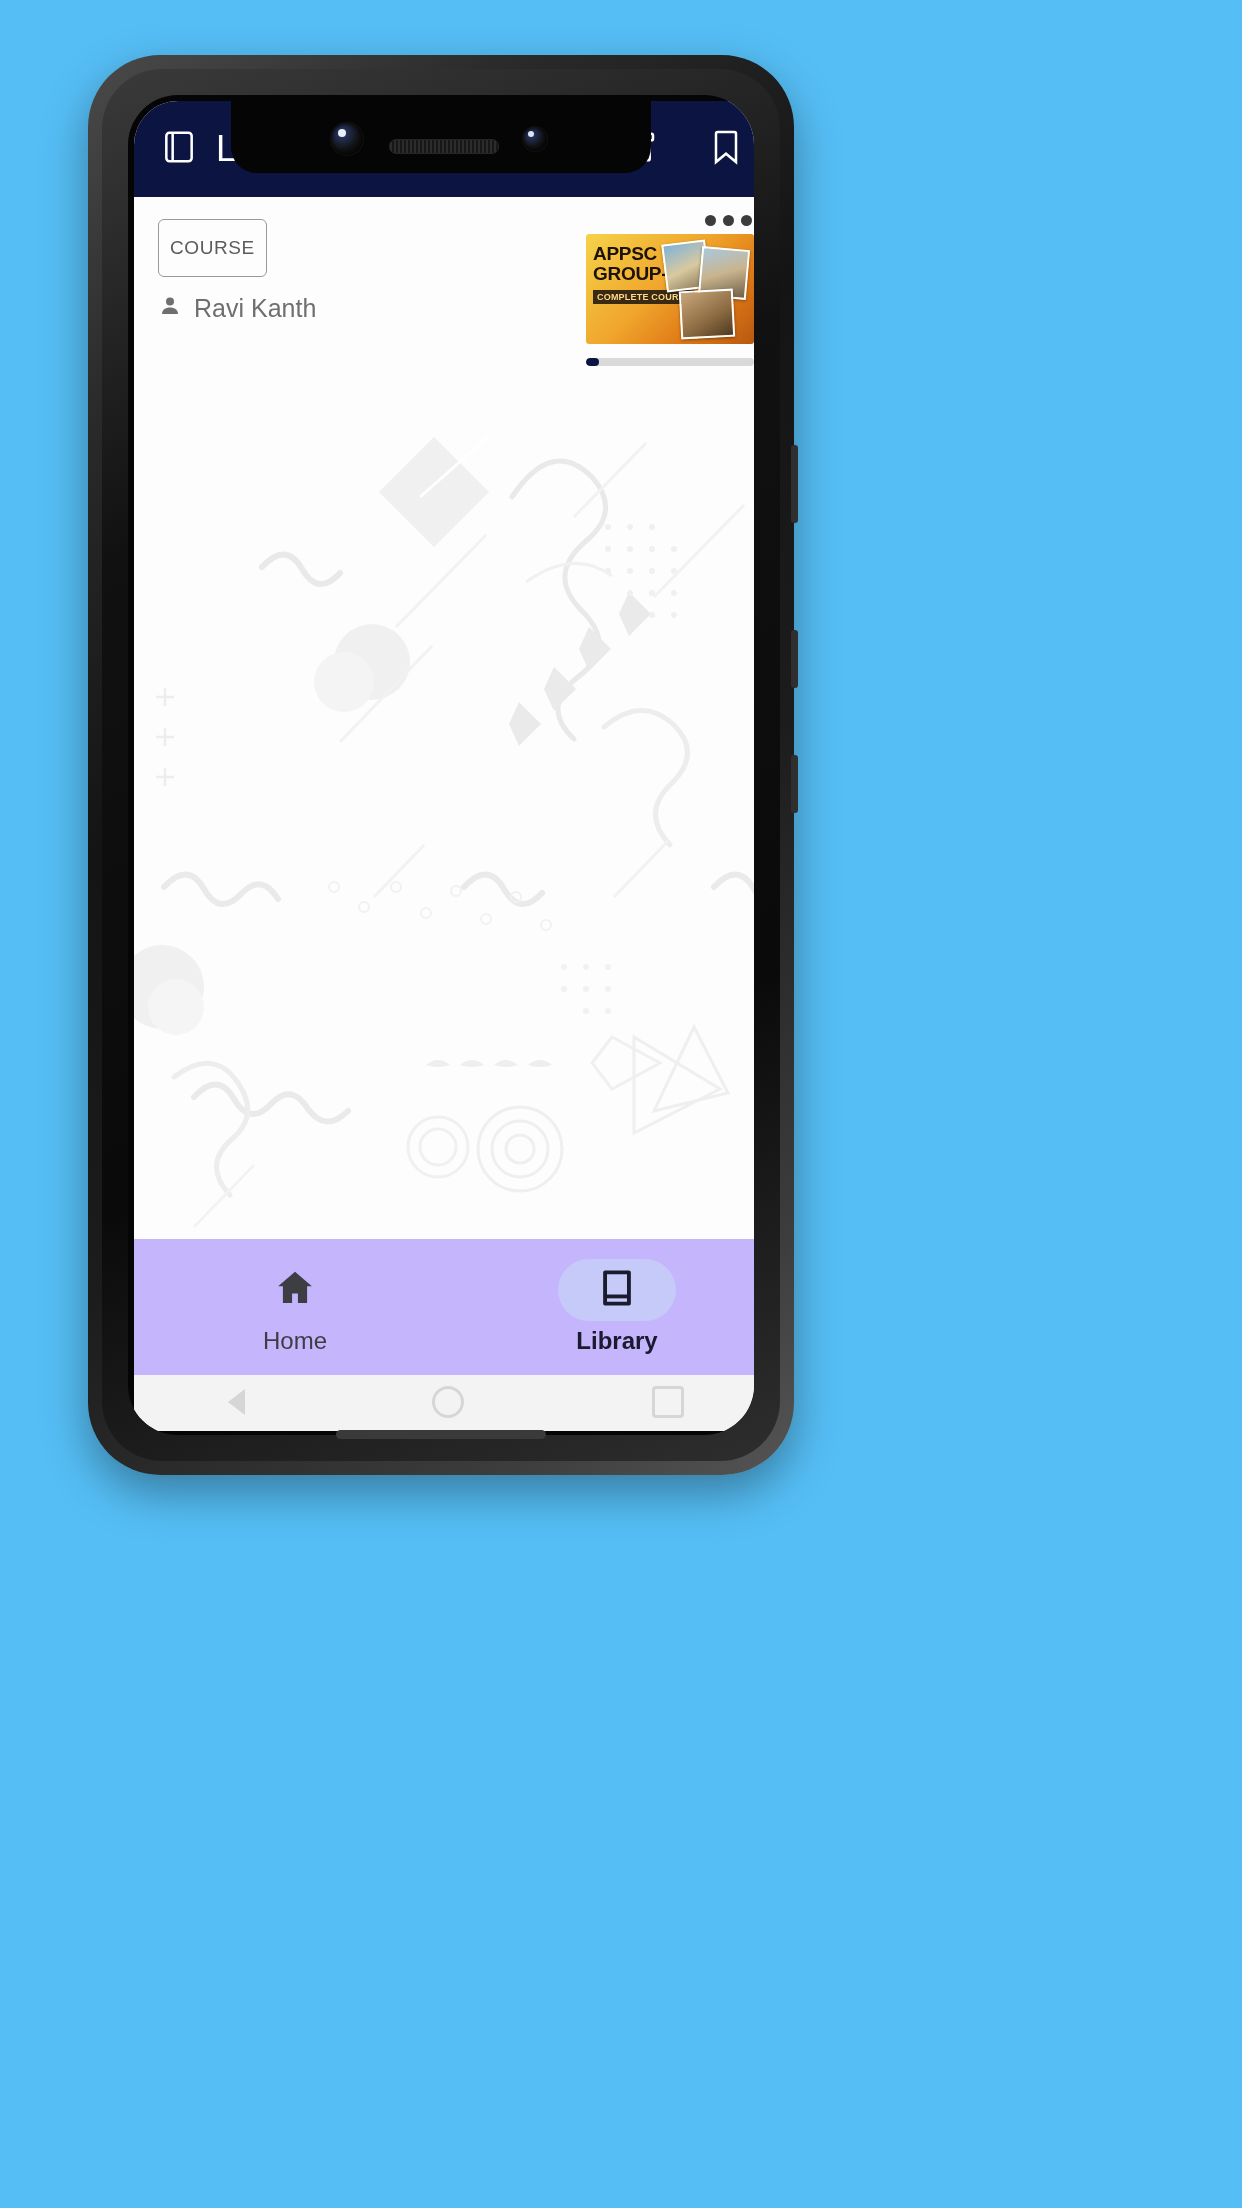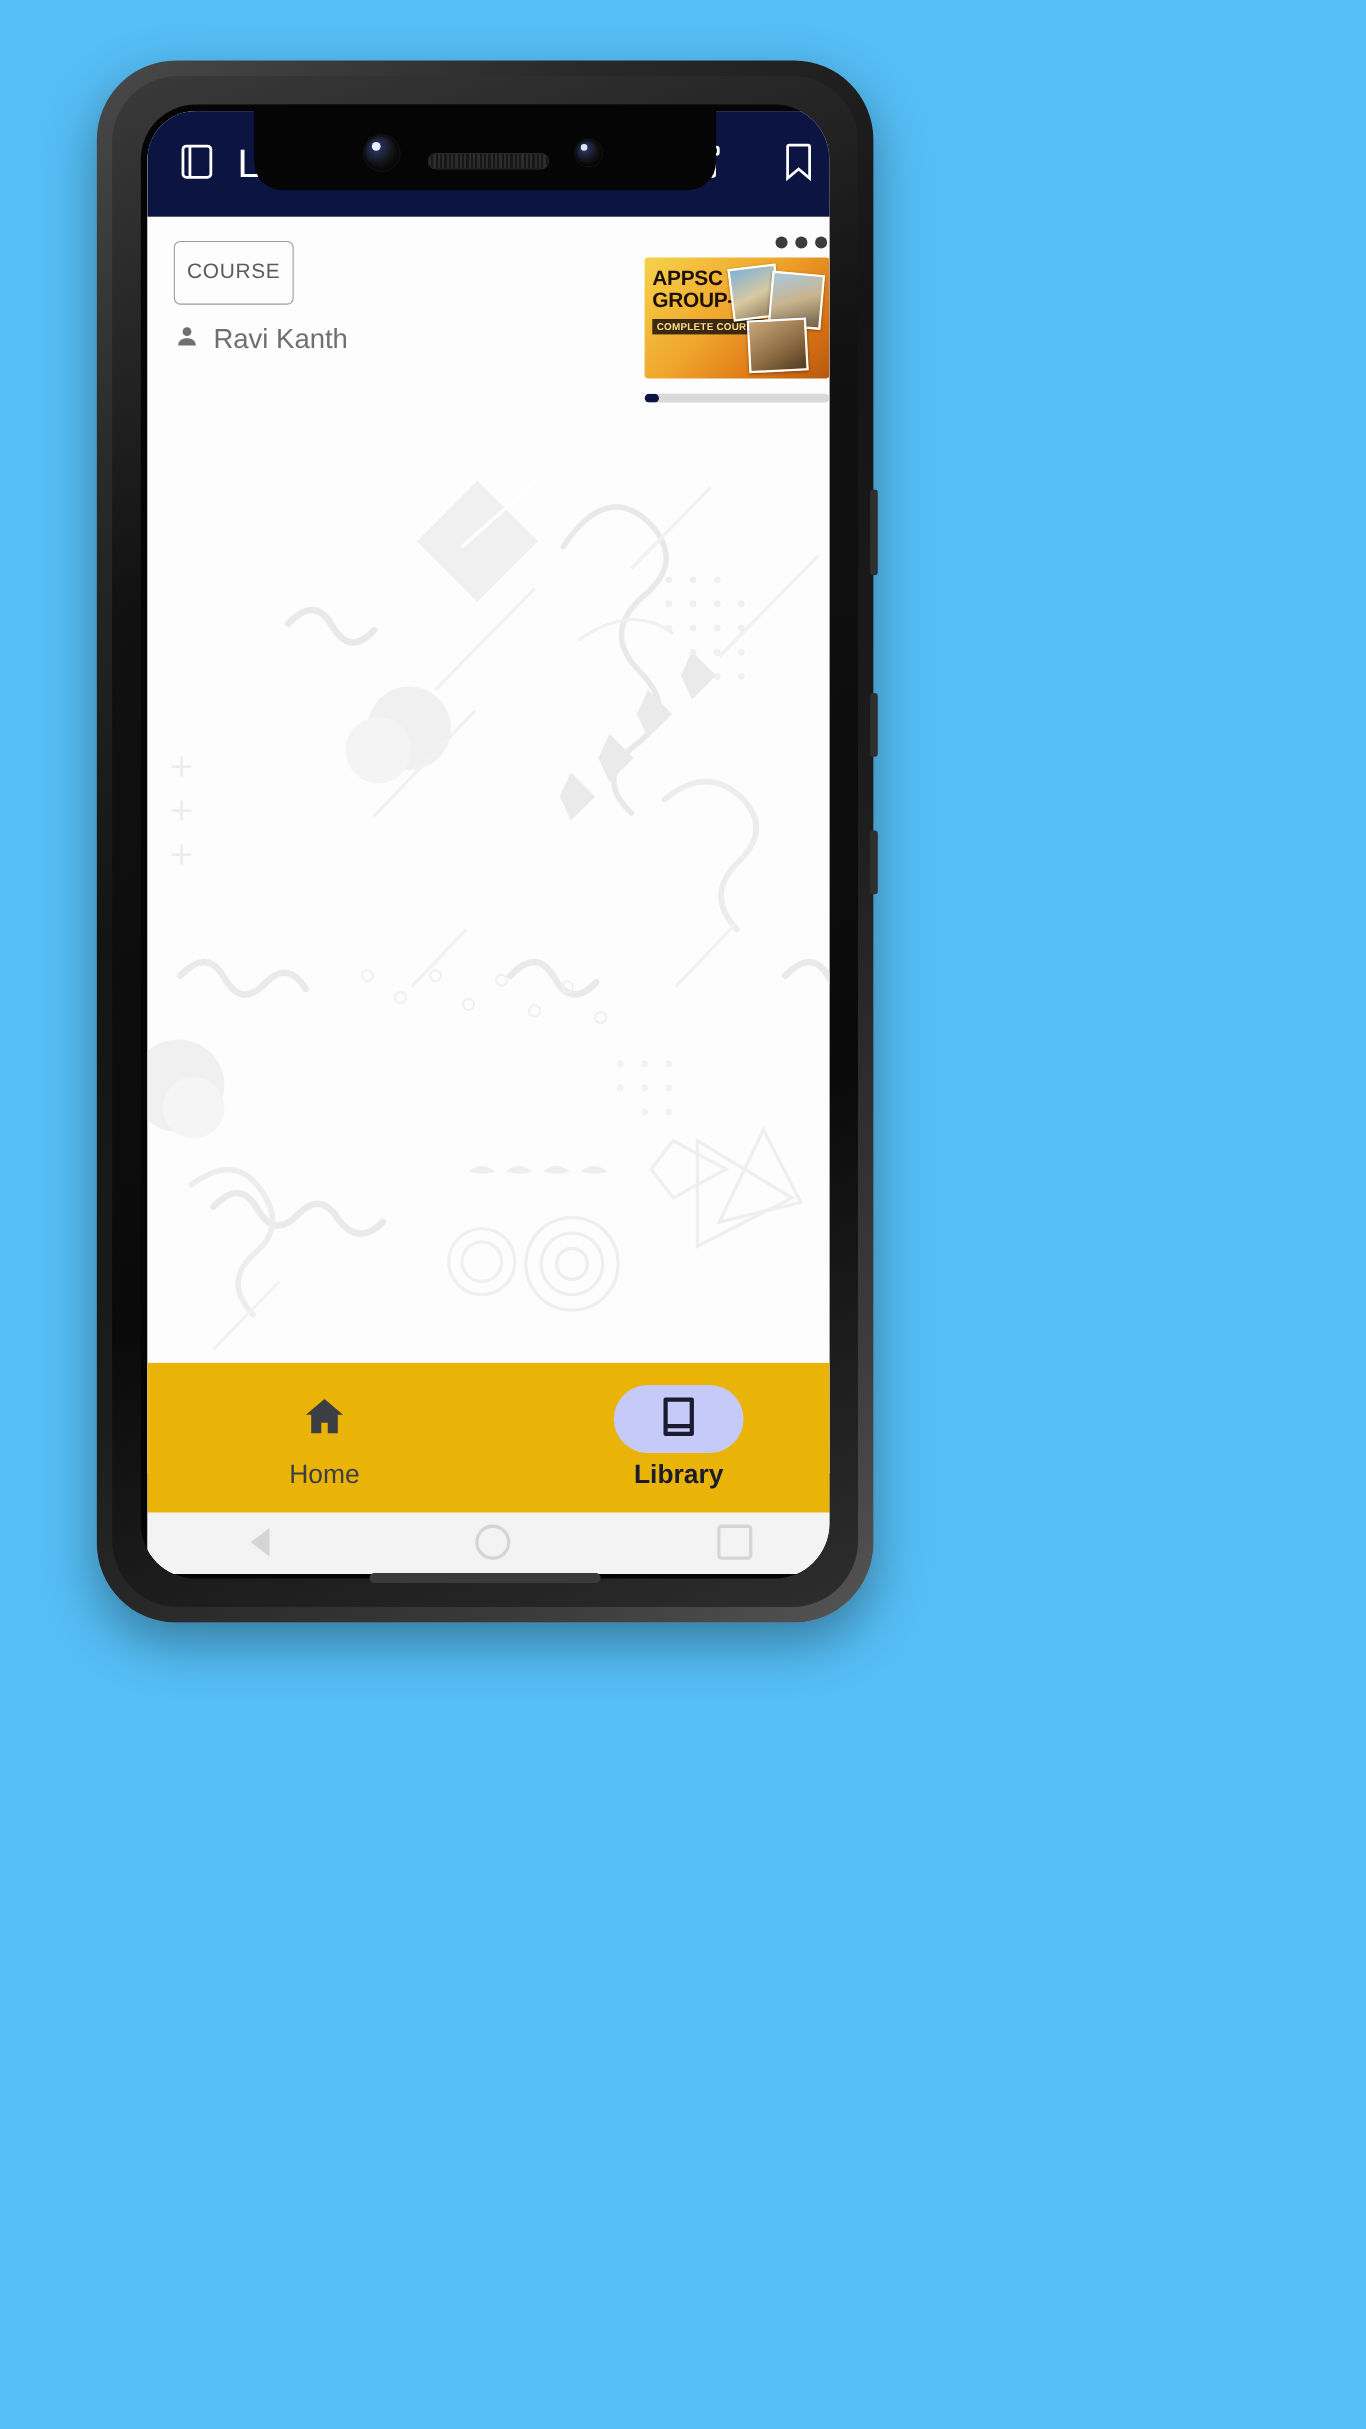--- a/index.html
+++ b/index.html
@@ -99,21 +99,21 @@
   .pic{position:absolute;border:2px solid #fff;box-shadow:0 1px 3px rgba(0,0,0,.4);}
   .p1{right:46px;top:8px;width:40px;height:44px;background:linear-gradient(160deg,#7fb4d8,#d9c9a0 55%,#8a7a5a);transform:rotate(-7deg);}
   .p2{right:6px;top:14px;width:44px;height:46px;background:linear-gradient(160deg,#a9c8e0,#c9b48e 50%,#6f6048);transform:rotate(5deg);}
   .p3{right:20px;top:56px;width:50px;height:44px;background:linear-gradient(150deg,#caa77a,#8b6a42 60%,#4d3a22);transform:rotate(-3deg);}
   .progress{margin-top:14px;width:168px;height:8px;border-radius:4px;background:#d9d9d9;overflow:hidden;}
   .progress>i{display:block;height:100%;background:#0c1442;border-radius:4px;}
 
   
   .bottomnav{
     position:absolute;left:0;bottom:56px;width:644px;height:136px;
-    background:#eab308;display:flex;align-items:center;z-index:25;
+    background:#c4b5fd;display:flex;align-items:center;z-index:25;
   }
   .navitem{flex:1;display:flex;flex-direction:column;align-items:center;justify-content:center;gap:6px;}
   .navpill{
     width:118px;height:62px;border-radius:31px;display:flex;align-items:center;justify-content:center;
   }
   .navpill.active{background:#c5caf9;}
   .navlabel{font-size:24px;color:#3d3d44;}
   .navlabel.active{color:#1b1b2f;font-weight:bold;}
 
   .navgap{position:absolute;left:0;bottom:0;width:644px;height:56px;background:#f3f3f3;}

